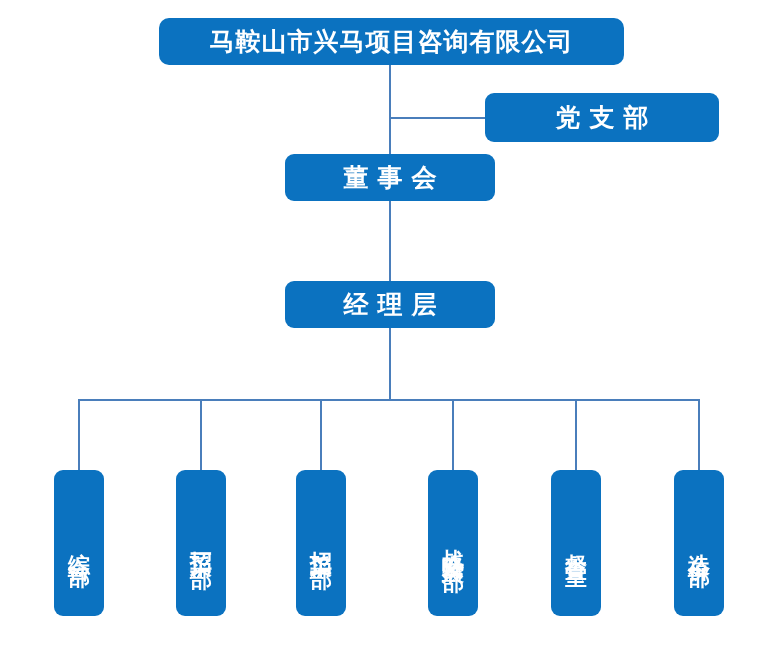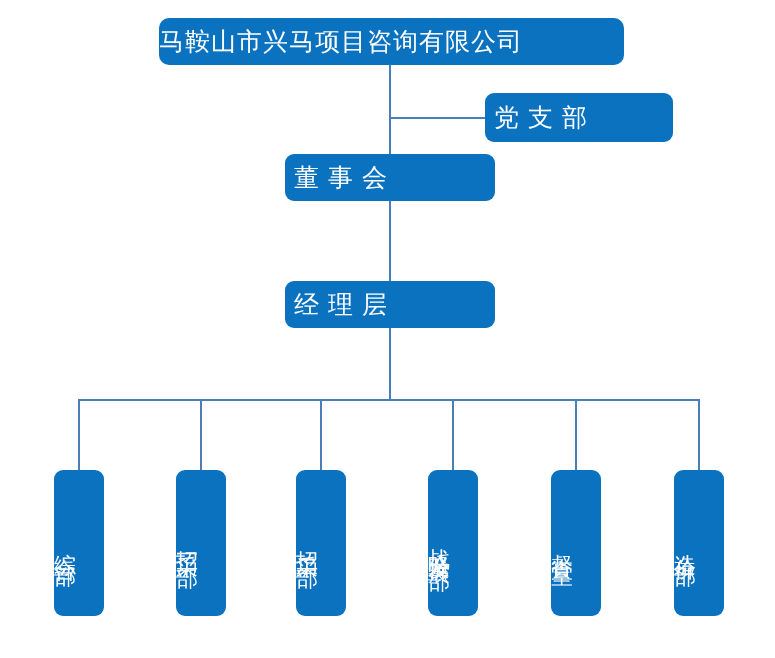--- a/index.html
+++ b/index.html
@@ -19,22 +19,23 @@
   }
 
   
   .node {
     position: absolute;
     background: #0B72C0;
     border-radius: 9px;
     color: #ffffff;
     display: flex;
     align-items: center;
+    justify-content: center;
     text-align: center;
-    font-weight: normal;
+    font-weight: bold;
     box-sizing: border-box;
     z-index: 3;
   }
   .node-label {
     display: block;
     line-height: 1.18;
   }
 
   
   .node.horiz .node-label {
@@ -49,21 +50,21 @@
     border-radius: 10px;
   }
   #node-company .node-label {
     font-size: 25px;
     letter-spacing: 1px;
   }
 
   #node-party {
     left: 485px;
     top: 93px;
-    width: 188px;
+    width: 234px;
     height: 49px;
   }
   #node-party .node-label {
     font-size: 25px;
     letter-spacing: 9px;
     text-indent: 9px;
   }
 
   #node-board {
     left: 285px;

